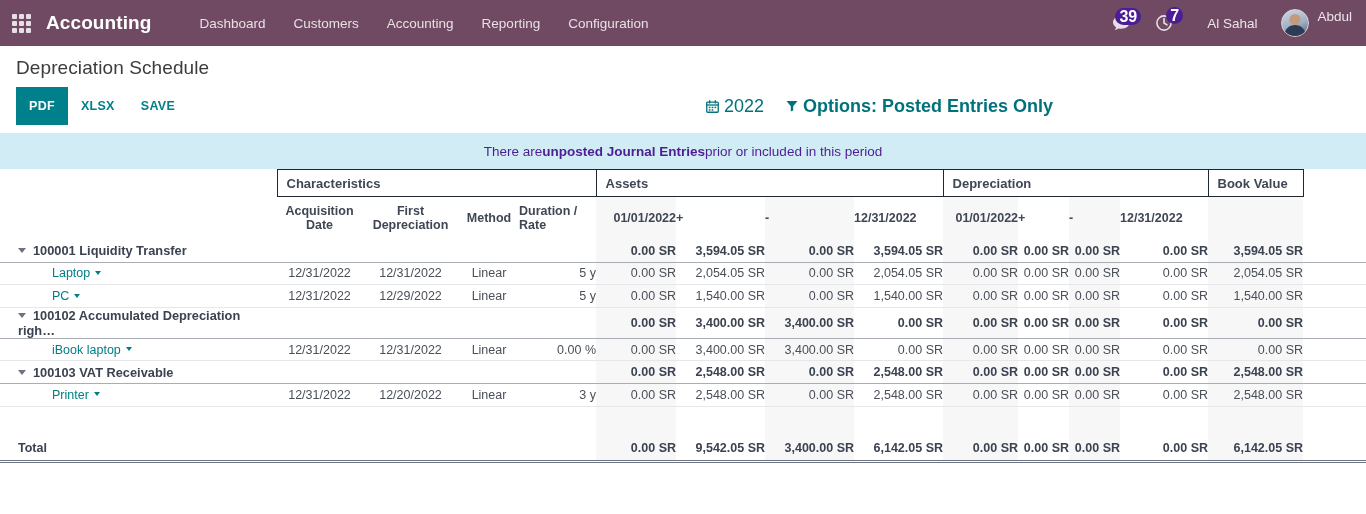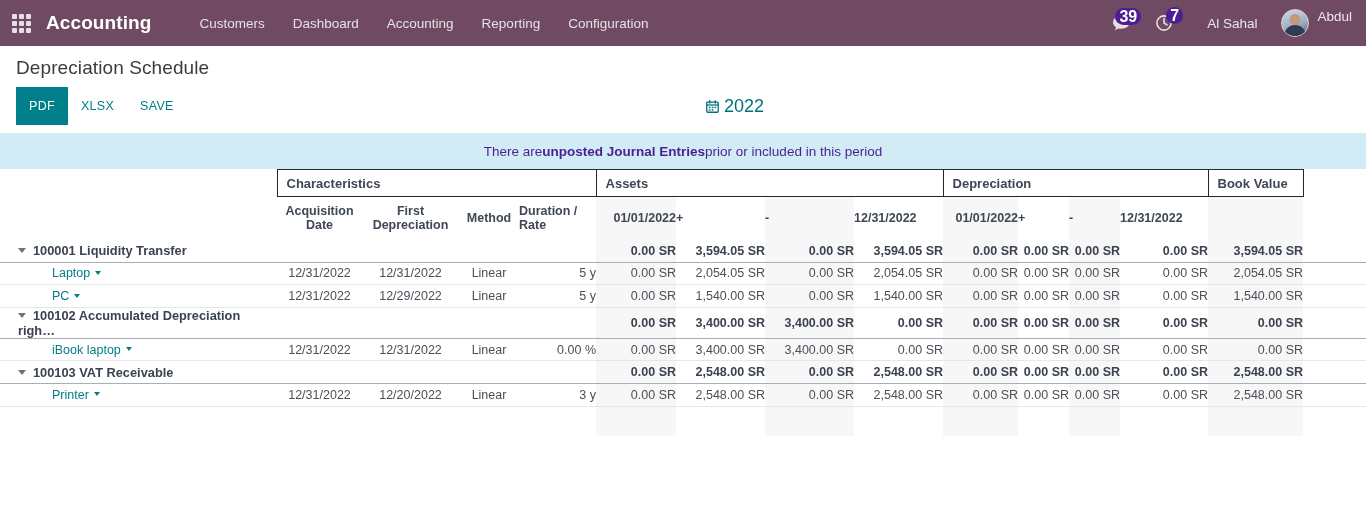--- a/index.html
+++ b/index.html
@@ -76,21 +76,21 @@
 
   
   .control-panel { padding: 11px 16px 0 16px; background: #fff; }
   .page-title {
     font-size: 19px; color: #3c3c3c; font-weight: normal;
     margin: 0 0 12px 0; letter-spacing: .1px;
   }
   .cp-row { display: flex; align-items: center; position: relative; height: 30px; }
   .btn-group { display: flex; align-items: center; gap: 0; }
   .btn {
-    font-size: 12.5px; font-weight: normal; letter-spacing: .3px;
+    font-size: 12.5px; font-weight: bold; letter-spacing: .3px;
     padding: 12px 13px; cursor: pointer; white-space: nowrap;
   }
   .btn-primary { background: #00808a; color: #ffffff; }
   .btn-flat { background: transparent; color: #00808a; }
 
   .cp-filters {
     position: absolute; left: 690px; top: 0;
     display: flex; align-items: center; gap: 22px;
     height: 30px;
   }
@@ -207,22 +207,22 @@
       <i></i>
       <i></i>
       <i></i>
       <i></i>
       <i></i>
       <i></i>
       <i></i>
   </div>
   <div class="brand">Accounting</div>
   <div class="menu">
+    <div class="menu-item">Dashboard</div>
     <div class="menu-item">Customers</div>
-    <div class="menu-item">Dashboard</div>
     <div class="menu-item">Accounting</div>
     <div class="menu-item">Reporting</div>
     <div class="menu-item">Configuration</div>
   </div>
 
   <div class="nav-right">
     <div class="nav-icon-wrap">
       <span>
         <svg width="19" height="16" viewBox="0 0 19 16" aria-hidden="true">
           <path d="M9.3 1C4.7 1 1 3.8 1 7.3c0 2 1.2 3.8 3.1 5-.2 1-.8 2-1.5 2.7 1.4-.2 2.8-.8 3.8-1.6.9.3 1.9.4 2.9.4 4.6 0 8.3-2.8 8.3-6.5S13.9 1 9.3 1z" fill="#e8dfe6"></path>
@@ -270,20 +270,28 @@
             <rect x="3" y="7.2" width="1.8" height="1.6" fill="#00727c"></rect>
             <rect x="6.1" y="7.2" width="1.8" height="1.6" fill="#00727c"></rect>
             <rect x="9.2" y="7.2" width="1.8" height="1.6" fill="#00727c"></rect>
             <rect x="3" y="9.9" width="1.8" height="1.6" fill="#00727c"></rect>
             <rect x="6.1" y="9.9" width="1.8" height="1.6" fill="#00727c"></rect>
           </svg>
         </span>
         <span>2022</span>
       </div>
 
+      <div class="filter-item bold">
+        <span>
+          <svg width="12" height="12" viewBox="0 0 12 12" aria-hidden="true">
+            <path d="M0.5 1h11L7.2 6.2v4.4L4.8 11.6V6.2z" fill="#00727c"></path>
+          </svg>
+        </span>
+        <span>Options: Posted Entries Only</span>
+      </div>
     </div>
   </div>
 </div>
 
 <div class="banner">
   <span>There are </span>
     <b>unposted Journal Entries</b>
     <span> prior or included in this period</span>
 </div>
 
@@ -472,15 +480,32 @@
     <td class="sh"></td>
     <td></td>
     <td class="sh"></td>
     <td></td>
     <td class="sh"></td>
     <td></td>
     <td class="sh"></td>
     <td></td>
   </tr>
 
+  <tr class="total">
+    <td class="name">Total</td>
+    <td class="ctr"></td>
+    <td class="ctr"></td>
+    <td class="ctr"></td>
+    <td class="num"></td>
+    <td class="num sh">0.00 SR</td>
+    <td class="num">9,542.05 SR</td>
+    <td class="num sh">3,400.00 SR</td>
+    <td class="num">6,142.05 SR</td>
+    <td class="num sh">0.00 SR</td>
+    <td class="num">0.00 SR</td>
+    <td class="num sh">0.00 SR</td>
+    <td class="num">0.00 SR</td>
+    <td class="num sh">6,142.05 SR</td>
+    <td></td>
+  </tr>
 </tbody>
     </table>
 </div>
 
 </body></html>

